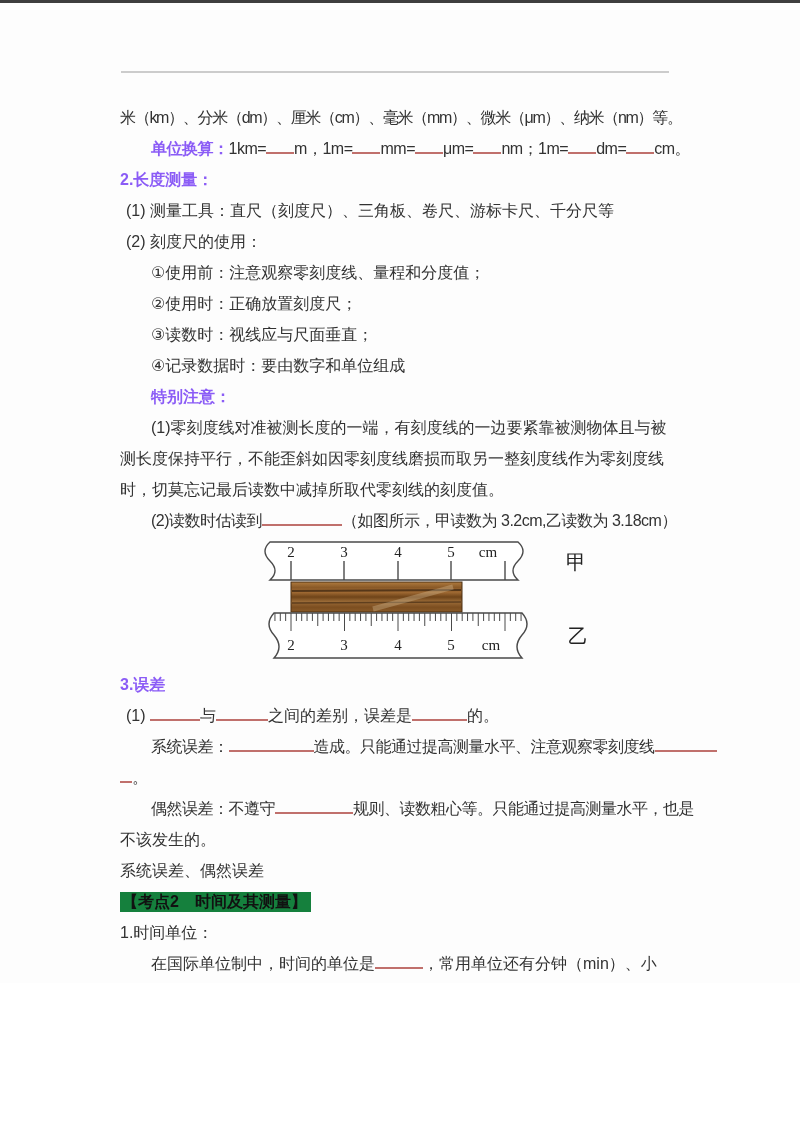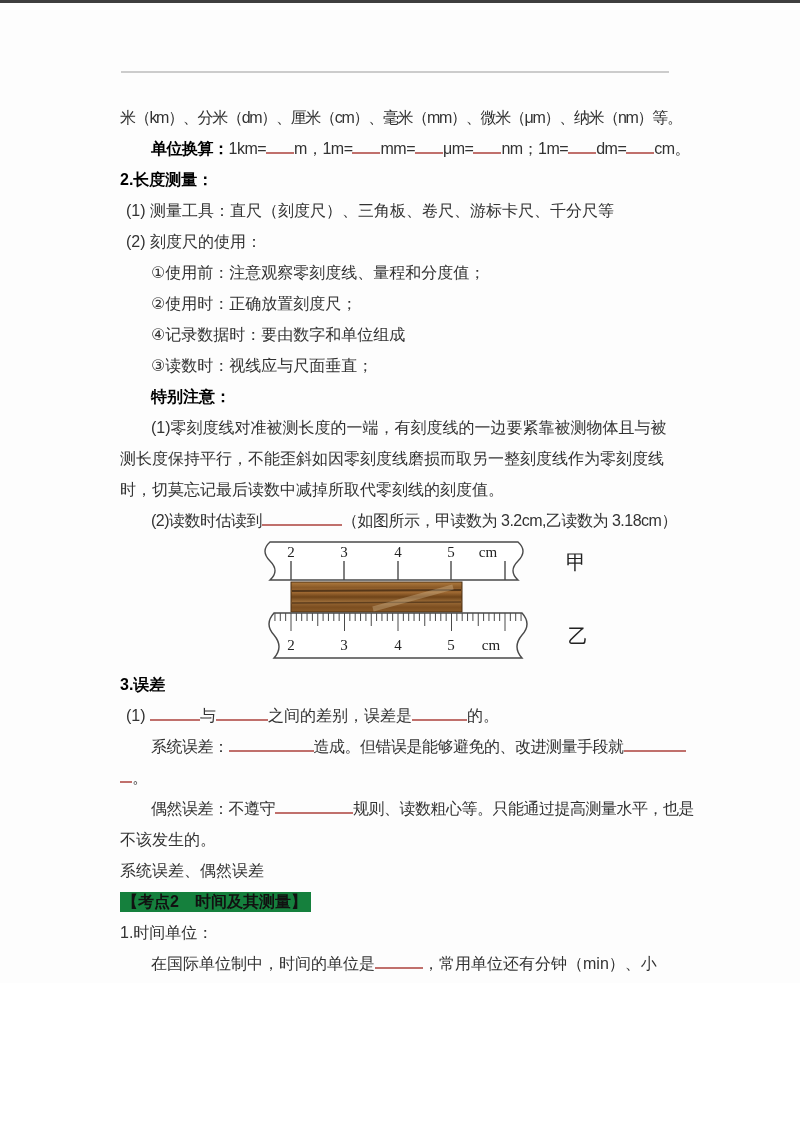--- a/index.html
+++ b/index.html
@@ -6,21 +6,21 @@
   body { font-family:"Liberation Sans","DejaVu Sans",sans-serif; }
   .screen { position:relative; width:800px; height:983px; background:#fdfdfd; overflow:hidden; color:#333;text-decoration:underline; }
   .edge { position:absolute; left:0; width:100%; background:#3e3e3e; }
   .edge.top { top:0; height:3px; }
   .edge.bottom { top:1128px; height:4px; }
   .divider { position:absolute; top:71px; left:121px; width:548px; height:2px; background:#cccccc; }
   .content { position:absolute; top:102px; left:120px; width:572px; font-size:16px; line-height:31px; color:#323232; }
   .content p { margin:0; white-space:nowrap; }
   .ind1 { padding-left:6px; }
   .ind2 { padding-left:31px; }
-  .b { font-weight:bold; color:#000000; }
+  .b { font-weight:bold; color:#8b5cf6; }
   .tight { letter-spacing:-0.5px; }
   .tight2 { letter-spacing:-1.3px; }
   .bl { display:inline-block; height:14px; border-bottom:2px solid #c0706c; }
   .w12{width:12px}.w28{width:28px}.w48{width:48px}.w50{width:50px}.w52{width:52px}
   .w55{width:55px}.w62{width:62px}.w78{width:78px}.w80{width:80px}.w85{width:85px}
   .hl { background:#15803d; font-weight:bold; color:#111; padding:1px 4px 2px 2px; }
   .diagram { position:relative; width:352px; height:126px; margin:2px 0 5px 128px; }
   .diagram svg { display:block; }
   .ruler { fill:#ffffff; stroke:#4a4a4a; stroke-width:1.4; }
   svg text { font-family:"Liberation Serif","DejaVu Serif",serif; font-size:15px; fill:#222; }
@@ -38,22 +38,22 @@
   <div class="content">
     <p class="tight2">米（km）、分米（dm）、厘米（cm）、毫米（mm）、微米（μm）、纳米（nm）等。</p>
 
     <p class="ind2 tight"><span class="b">单位换算：</span><span>1km=</span><span class="bl w28"></span><span>m，1m=</span><span class="bl w28"></span><span>mm=</span><span class="bl w28"></span><span>μm=</span><span class="bl w28"></span><span>nm；1m=</span><span class="bl w28"></span><span>dm=</span><span class="bl w28"></span><span>cm。</span></p>
 
     <p class="b">2.长度测量：</p>
     <p class="ind1">(1) 测量工具：直尺（刻度尺）、三角板、卷尺、游标卡尺、千分尺等</p>
     <p class="ind1">(2) 刻度尺的使用：</p>
     <p class="ind2">①使用前：注意观察零刻度线、量程和分度值；</p>
     <p class="ind2">②使用时：正确放置刻度尺；</p>
+    <p class="ind2">③读数时：视线应与尺面垂直；</p>
     <p class="ind2">④记录数据时：要由数字和单位组成</p>
-    <p class="ind2">③读数时：视线应与尺面垂直；</p>
     <p class="ind2 b">特别注意：</p>
     <p class="ind2">(1)零刻度线对准被测长度的一端，有刻度线的一边要紧靠被测物体且与被</p>
     <p>测长度保持平行，不能歪斜如因零刻度线磨损而取另一整刻度线作为零刻度线</p>
     <p>时，切莫忘记最后读数中减掉所取代零刻线的刻度值。</p>
 
     <p class="ind2 tight"><span>(2)读数时估读到</span><span class="bl w80"></span><span>（如图所示，甲读数为 3.2cm,乙读数为 3.18cm）</span></p>
 
     <div class="diagram">
       <svg width="352" height="126" viewBox="0 0 352 126">
         <defs>
@@ -151,21 +151,21 @@
 
         <text class="cjk" x="318" y="31">甲</text>
         <text class="cjk" x="320" y="105">乙</text>
       </svg>
     </div>
 
     <p class="b">3.误差</p>
 
     <p class="ind1"><span>(1) </span><span class="bl w50"></span><span>与</span><span class="bl w52"></span><span>之间的差别，误差是</span><span class="bl w55"></span><span>的。</span></p>
 
-    <p class="ind2 tight"><span>系统误差：</span><span class="bl w85"></span><span>造成。但错误是能够避免的、改进测量手段就</span><span class="bl w62"></span></p>
+    <p class="ind2 tight"><span>系统误差：</span><span class="bl w85"></span><span>造成。只能通过提高测量水平、注意观察零刻度线</span><span class="bl w62"></span></p>
 
     <p><span class="bl w12"></span><span>。</span></p>
 
     <p class="ind2 tight"><span>偶然误差：不遵守</span><span class="bl w78"></span><span>规则、读数粗心等。只能通过提高测量水平，也是</span></p>
 
     <p>不该发生的。</p>
     <p>系统误差、偶然误差</p>
 
     <p><span class="hl">【考点2　时间及其测量】</span></p>
 

